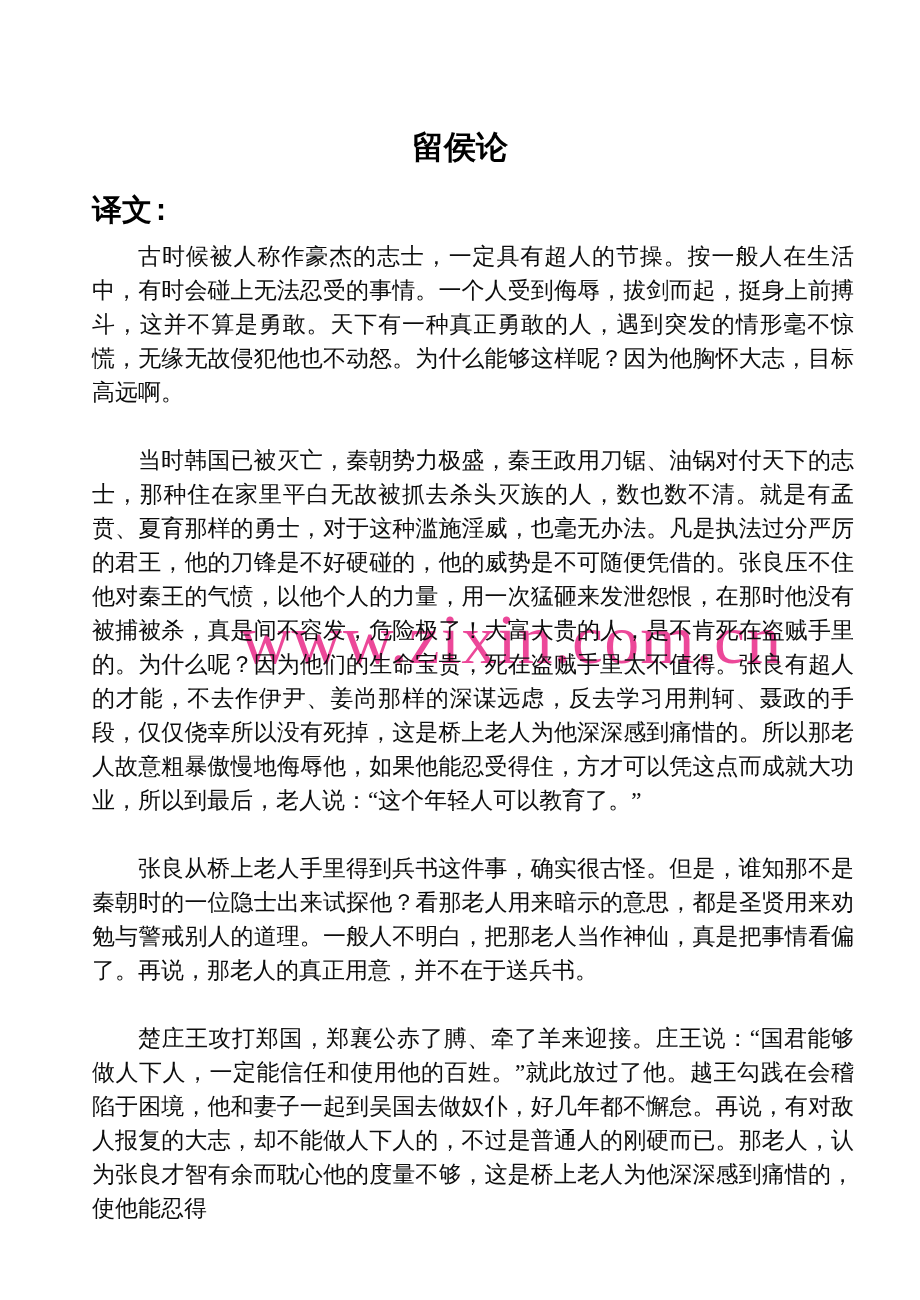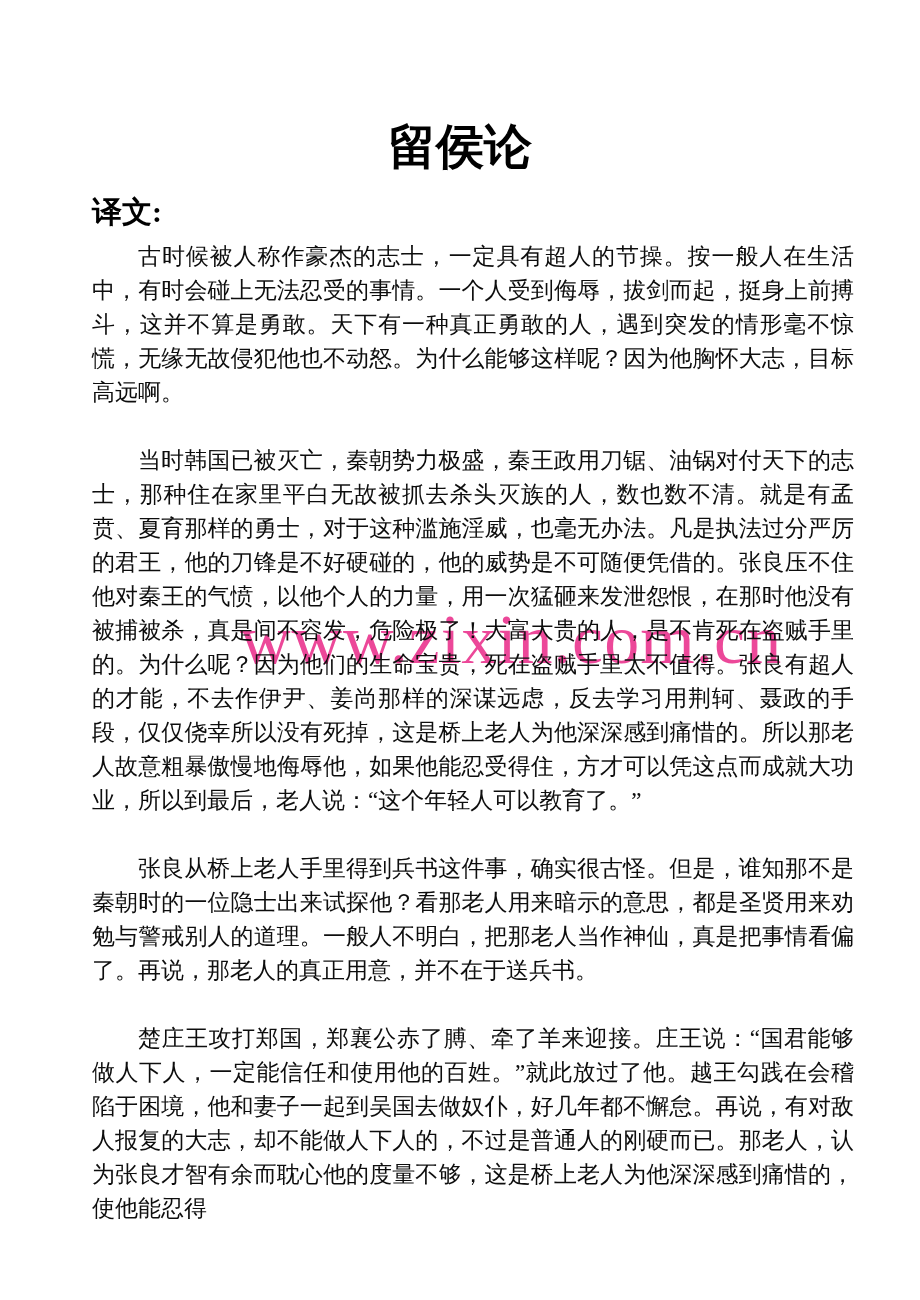--- a/index.html
+++ b/index.html
@@ -37,28 +37,28 @@
     z-index: 1;
     padding: 0 66px 0 92px; 
   }
   .title {
     margin: 0;
     padding-top: 114px;
     height: 66px;
     line-height: 66px;
     text-align: center;
     font-family: "Liberation Serif", serif;
-    font-size: 48px;
+    font-size: 32px;
     font-weight: bold;
     color: #000000;
   }
   .section-heading {
     margin: 12px 0 0 0;
     line-height: 40px;
-    font-family: Liberation Serif, serif;
+    font-family: Liberation Mono, monospace;
     font-size: 30px;
     font-weight: bold;
     color: #000000;
   }
   .para {
     margin: 12px 0 34px 0;
     font-size: 23px;
     line-height: 34px;
     text-align: justify;
     text-justify: inter-ideograph;

